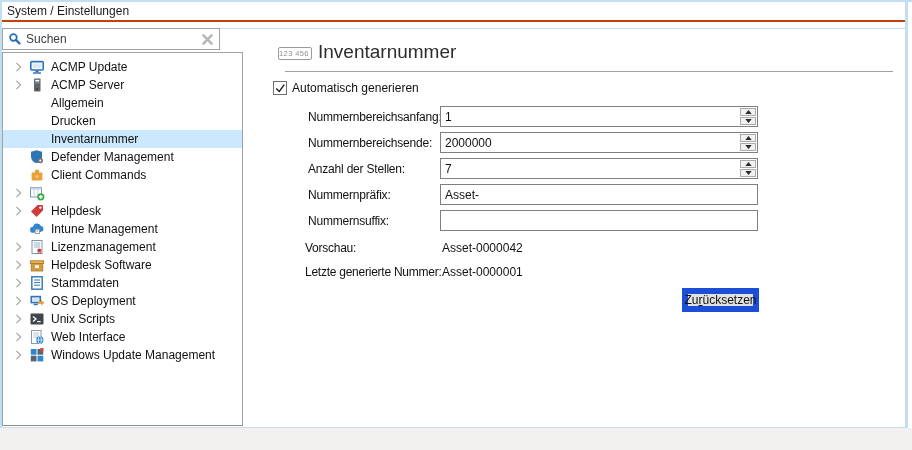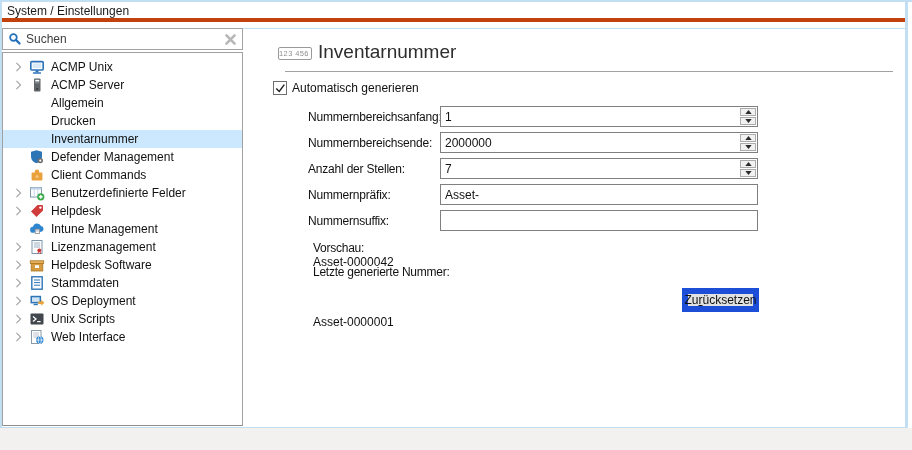--- a/index.html
+++ b/index.html
@@ -8,28 +8,28 @@
     position:relative; background:#fff; overflow:hidden;
     font-family:"Liberation Sans", sans-serif; color:#111;
   }
   .edge { position:absolute; background:var(--window-border,#c2def3); }
   .edge-top{left:0;top:0;width:912px;height:2px;}
   .edge-left{left:0;top:0;width:2px;height:428px;}
   .edge-right{left:905px;top:0;width:3px;height:428px;}
 
   .titlebar{
     position:absolute;left:2px;top:2px;width:903px;height:20px;background:#fff;
-    border-bottom:4px solid #c2410c;font-size:12px;line-height:19px;padding-left:5px;color:#1a1a1a;
+    border-bottom:2px solid #c2410c;font-size:12px;line-height:19px;padding-left:5px;color:#1a1a1a;
   }
   .content-topline{position:absolute;left:2px;top:28px;width:903px;height:1px;background:var(--window-border,#d5e7f6);}
   .content-bottomline{position:absolute;left:2px;top:427px;width:903px;height:1px;background:var(--window-border,#d5e7f6);}
   .footer{position:absolute;left:0;top:428px;width:912px;height:22px;background:var(--footer-bg,#f2f1ef);}
 
   .search-box{
-    position:absolute;left:2px;top:28px;width:241px;height:22px;background:#fff;
+    position:absolute;left:2px;top:28px;width:218px;height:22px;background:#fff;
     border:1px solid #a3a3a3;display:flex;align-items:center;padding:0 5px;
   }
   .search-box .mag{flex:none;display:flex;align-items:center;}
   .search-box input{
     flex:1;min-width:0;border:none;outline:none;background:transparent;
     font-family:inherit;font-size:12px;color:#333;margin-left:4px;
   }
   .search-box input::placeholder{color:#3d3d3d;opacity:1;}
   .search-box .clear{flex:none;display:flex;align-items:center;cursor:default;}
 
@@ -56,23 +56,23 @@
   .form{position:absolute;left:308px;top:106px;}
   .form-row{display:flex;align-items:center;height:21px;margin-bottom:5px;}
   .flabel{width:132px;flex:none;font-size:12px;letter-spacing:-.2px;white-space:nowrap;}
   .fieldbox{position:relative;width:318px;height:21px;flex:none;border:1px solid #7f7f7f;background:#fff;display:flex;align-items:center;}
   .fieldbox input{width:100%;height:100%;border:none;outline:none;background:transparent;
     font-family:inherit;font-size:12px;color:#111;padding:0 4px;}
   .fieldbox.spin input{padding-right:20px;}
   .spin-col{position:absolute;right:1px;top:1px;bottom:1px;width:16px;display:flex;flex-direction:column;gap:1px;}
   .spin-btn{flex:1;border:1px solid #ababab;background:#f1f1f1;display:flex;align-items:center;justify-content:center;padding:0;cursor:default;}
 
-  .ro{position:absolute;left:313px;font-size:12px;display:flex;white-space:nowrap;flex-direction:column;}
+  .ro{position:absolute;left:305px;font-size:12px;display:flex;white-space:nowrap;}
   .ro .rlabel{width:137px;flex:none;letter-spacing:-.25px;}
-  .ro-1{top:241px;} .ro-2{top:265px;gap:36px;}
+  .ro-1{top:241px;} .ro-2{top:265px;}
 
   .reset-btn{
     position:absolute;left:682px;top:288px;width:77px;height:24px;background:#e2e2e2;
     border:6px solid #1d4ed8;font-family:inherit;font-size:12px;color:#111;
     display:flex;align-items:center;justify-content:center;cursor:default;
   }
   .accel{text-decoration:underline;}
   svg{display:block;}
 </style>
 </head>
@@ -111,21 +111,21 @@
         </svg>
       </span>
       <span class="tw-icon">
         <svg viewBox="0 0 16 16" width="16" height="16">
           <rect x="1.8" y="2.6" width="12.4" height="8.4" rx="1" fill="#fff" stroke="#2b72b8" stroke-width="1.6"></rect>
           <rect x="3.6" y="4.4" width="8.8" height="4.6" fill="#d9e9f7"></rect>
           <rect x="6.5" y="11.4" width="3" height="1.8" fill="#2b72b8"></rect>
           <rect x="4" y="13.2" width="8" height="1.6" rx="0.5" fill="#2b72b8"></rect>
         </svg>
       </span>
-      <span>ACMP Unix</span>
+      <span>ACMP Update</span>
     </div>
     <div class="tree-row">
       <span class="tw-chev">
         <svg viewBox="0 0 8 12" width="7" height="10">
           <path d="M1.5 1 L6.5 6 L1.5 11" fill="none" stroke="#a6a6a6" stroke-width="1.4"></path>
         </svg>
       </span>
       <span class="tw-icon">
         <svg viewBox="0 0 16 16" width="16" height="16">
           <rect x="5" y="1.5" width="6.5" height="13" rx="0.8" fill="#5f6569"></rect>
@@ -182,21 +182,20 @@
       <span class="tw-icon">
         <svg viewBox="0 0 16 16" width="16" height="16">
           <rect x="1.5" y="2.5" width="11" height="9.5" fill="#fff" stroke="#7c96ad"></rect>
           <rect x="1.5" y="2.5" width="11" height="2.2" fill="#c3d5e8"></rect>
           <line x1="5.2" y1="4.7" x2="5.2" y2="12" stroke="#c3d5e8"></line>
           <line x1="8.8" y1="4.7" x2="8.8" y2="12" stroke="#c3d5e8"></line>
           <circle cx="11.8" cy="11.8" r="3.6" fill="#3aaa4a"></circle>
           <path d="M11.8 9.9 v3.8 M9.9 11.8 h3.8" stroke="#fff" stroke-width="1.4"></path>
         </svg>
       </span>
-      <span>Benutzerdefinierte Felder</span>
     </div>
     <div class="tree-row">
       <span class="tw-chev">
         <svg viewBox="0 0 8 12" width="7" height="10">
           <path d="M1.5 1 L6.5 6 L1.5 11" fill="none" stroke="#a6a6a6" stroke-width="1.4"></path>
         </svg>
       </span>
       <span class="tw-icon">
         <svg viewBox="0 0 16 16" width="16" height="16">
           <path d="M2 8.5 L8.5 2 H13 a1 1 0 0 1 1 1 V7.5 L7.5 14 Z" fill="#d03b3b"></path>
@@ -307,20 +306,37 @@
           <rect x="2.5" y="1.5" width="9.5" height="13" fill="#fff" stroke="#8a9aa8"></rect>
           <line x1="4.2" y1="4" x2="10.2" y2="4" stroke="#b9c4cf"></line>
           <line x1="4.2" y1="6" x2="10.2" y2="6" stroke="#b9c4cf"></line>
           <line x1="4.2" y1="8" x2="10.2" y2="8" stroke="#b9c4cf"></line>
           <circle cx="10.8" cy="11" r="3.7" fill="#2e86d1"></circle>
           <ellipse cx="10.8" cy="11" rx="1.6" ry="3.7" fill="none" stroke="#fff" stroke-width="0.7"></ellipse>
           <line x1="7.1" y1="11" x2="14.5" y2="11" stroke="#fff" stroke-width="0.7"></line>
         </svg>
       </span>
       <span>Web Interface</span>
+    </div>
+    <div class="tree-row">
+      <span class="tw-chev">
+        <svg viewBox="0 0 8 12" width="7" height="10">
+          <path d="M1.5 1 L6.5 6 L1.5 11" fill="none" stroke="#a6a6a6" stroke-width="1.4"></path>
+        </svg>
+      </span>
+      <span class="tw-icon">
+        <svg viewBox="0 0 16 16" width="16" height="16">
+          <rect x="1.8" y="2" width="5.7" height="5.7" fill="#2e86d1"></rect>
+          <rect x="8.5" y="2" width="5.7" height="5.7" fill="#54646f"></rect>
+          <rect x="1.8" y="8.7" width="5.7" height="5.7" fill="#54646f"></rect>
+          <rect x="8.5" y="8.7" width="5.7" height="5.7" fill="#2e86d1"></rect>
+          <rect x="11.2" y="1" width="3.3" height="3.3" fill="#d64b3a"></rect>
+        </svg>
+      </span>
+      <span>Windows Update Management</span>
     </div>
   </div>
 
 <div class="main-heading-icon">123 456</div>
 <div class="main-title">Inventarnummer</div>
 <div class="main-divider"></div>
 
 <div class="check-row">
   <span class="checkbox">
     <svg viewBox="0 0 13 13" width="11" height="11">

